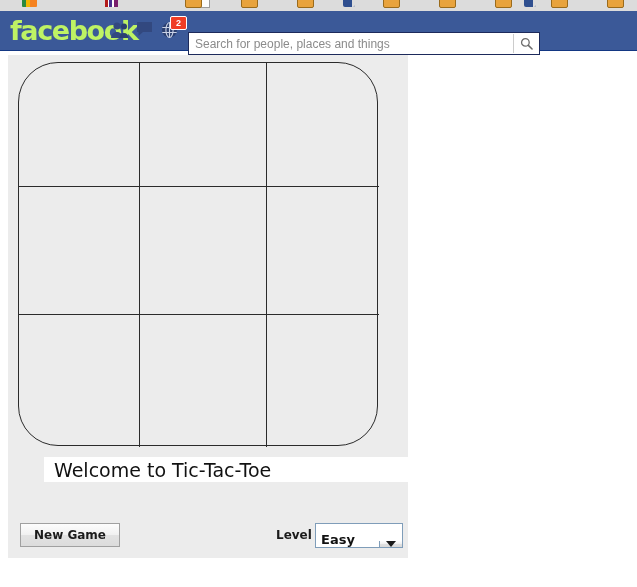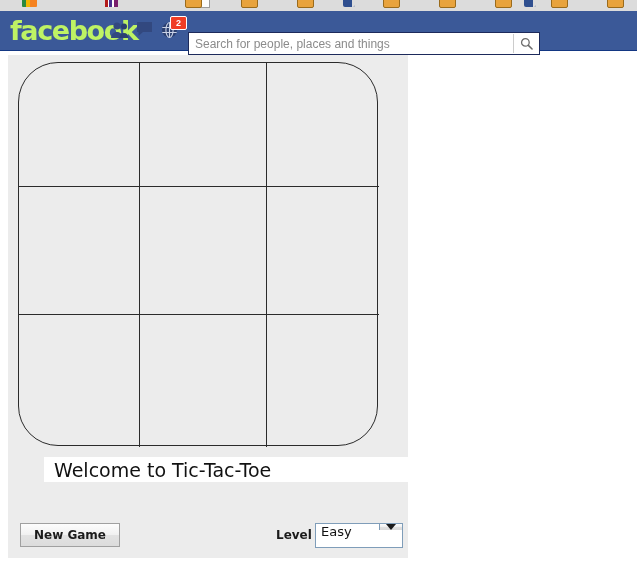--- a/index.html
+++ b/index.html
@@ -229,22 +229,23 @@
     font-family: "DejaVu Sans", sans-serif;
   }
   #level-combo {
     position: absolute;
     left: 307px; top: 28px;
     width: 88px; height: 25px;
     border: 1px solid #7f9db9;
     background: #ffffff;
     box-sizing: border-box;
     display: flex;
-    align-items: flex-start;
-    cursor: pointer;
+    align-items: flex-end;
+    cursor: pointer;
+    font-weight: bold;
   }
   #level-value {
     flex: 1 1 auto;
     display: flex;
     align-items: center;
     padding-left: 5px;
     font-size: 13px;
     color: #111111;
     font-family: "DejaVu Sans", sans-serif;
   }

